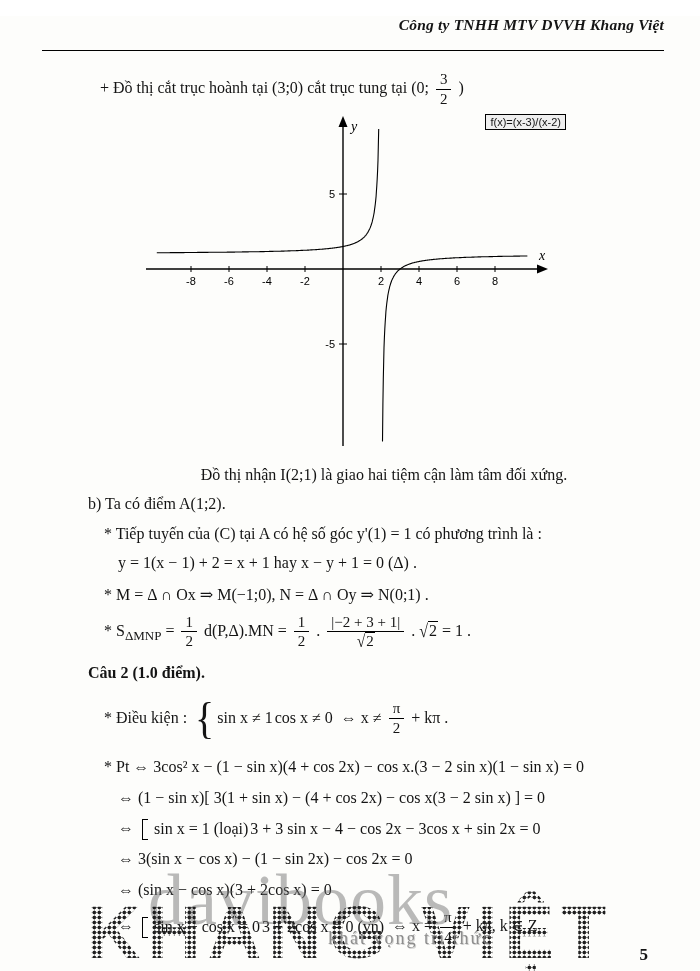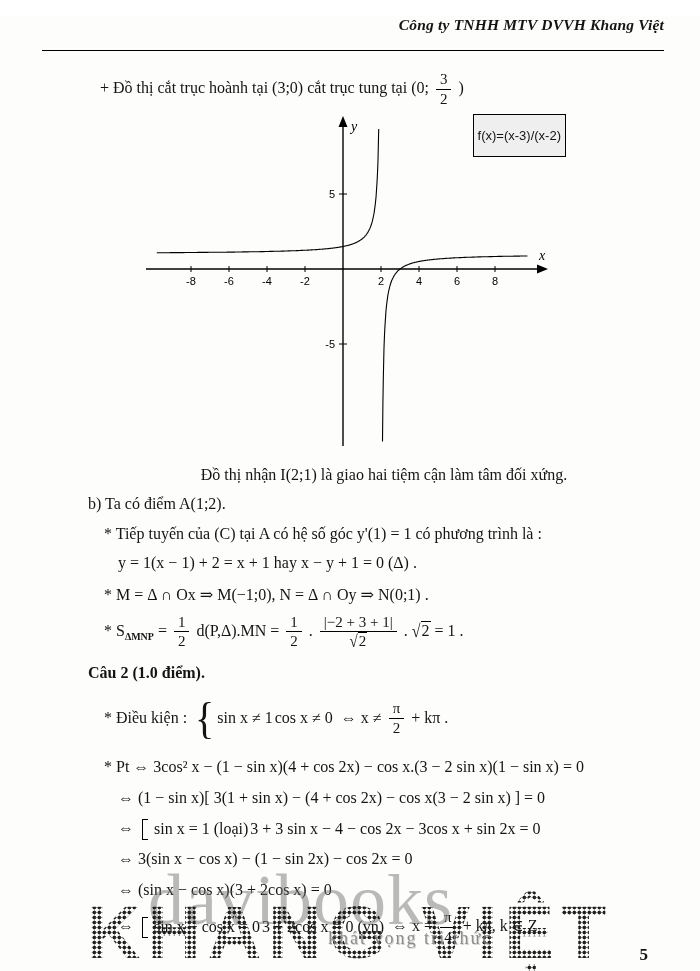--- a/index.html
+++ b/index.html
@@ -38,31 +38,31 @@
   .rad { display:inline-block; transform:scaleY(1.15); }
   .sqrt-arg { border-top:1px solid #000; padding:0 1px; }
 
   
   .sys { display:inline-flex; align-items:center; vertical-align:middle; margin:0 4px; }
   .sys .lines { display:inline-flex; flex-direction:row; gap:2px; line-height:1.3; }
   .brace { font-size:40px; font-weight:400; margin-right:3px; transform:scaleY(1.1); display:inline-block; }
   .sqbracket { align-self:stretch; width:6px; border-left:1.6px solid #000;
                border-top:1.6px solid #000; border-bottom:1.6px solid #000; margin-right:6px; }
 
-  sub.sub { font-size:10px;font-weight:bold; }
+  sub.sub { font-size:13px; }
   .bold { font-weight:bold; }
   .bolditalic { font-weight:bold; }
 
   
   .graph-wrap { position:relative; width:412px; margin:6px 0 0 52px; }
   .graph-label {
     position:absolute; right:-14px; top:0;
     border:1px solid #000; background:#efefef;
     font-family:"Liberation Sans","DejaVu Sans",sans-serif;
-    font-size:13px; padding:13px 4px;
+    font-size:11px; padding:1px 4px;
   }
 
   
   .wm-davibooks {
     position:absolute; left:148px; top:843px;
     font-size:72px; color:rgba(110,110,110,0.48);
     letter-spacing:1px; white-space:nowrap; pointer-events:none;
   }
   .wm-brand {
     position:absolute; left:50%; top:874px; transform:translateX(-50%);

